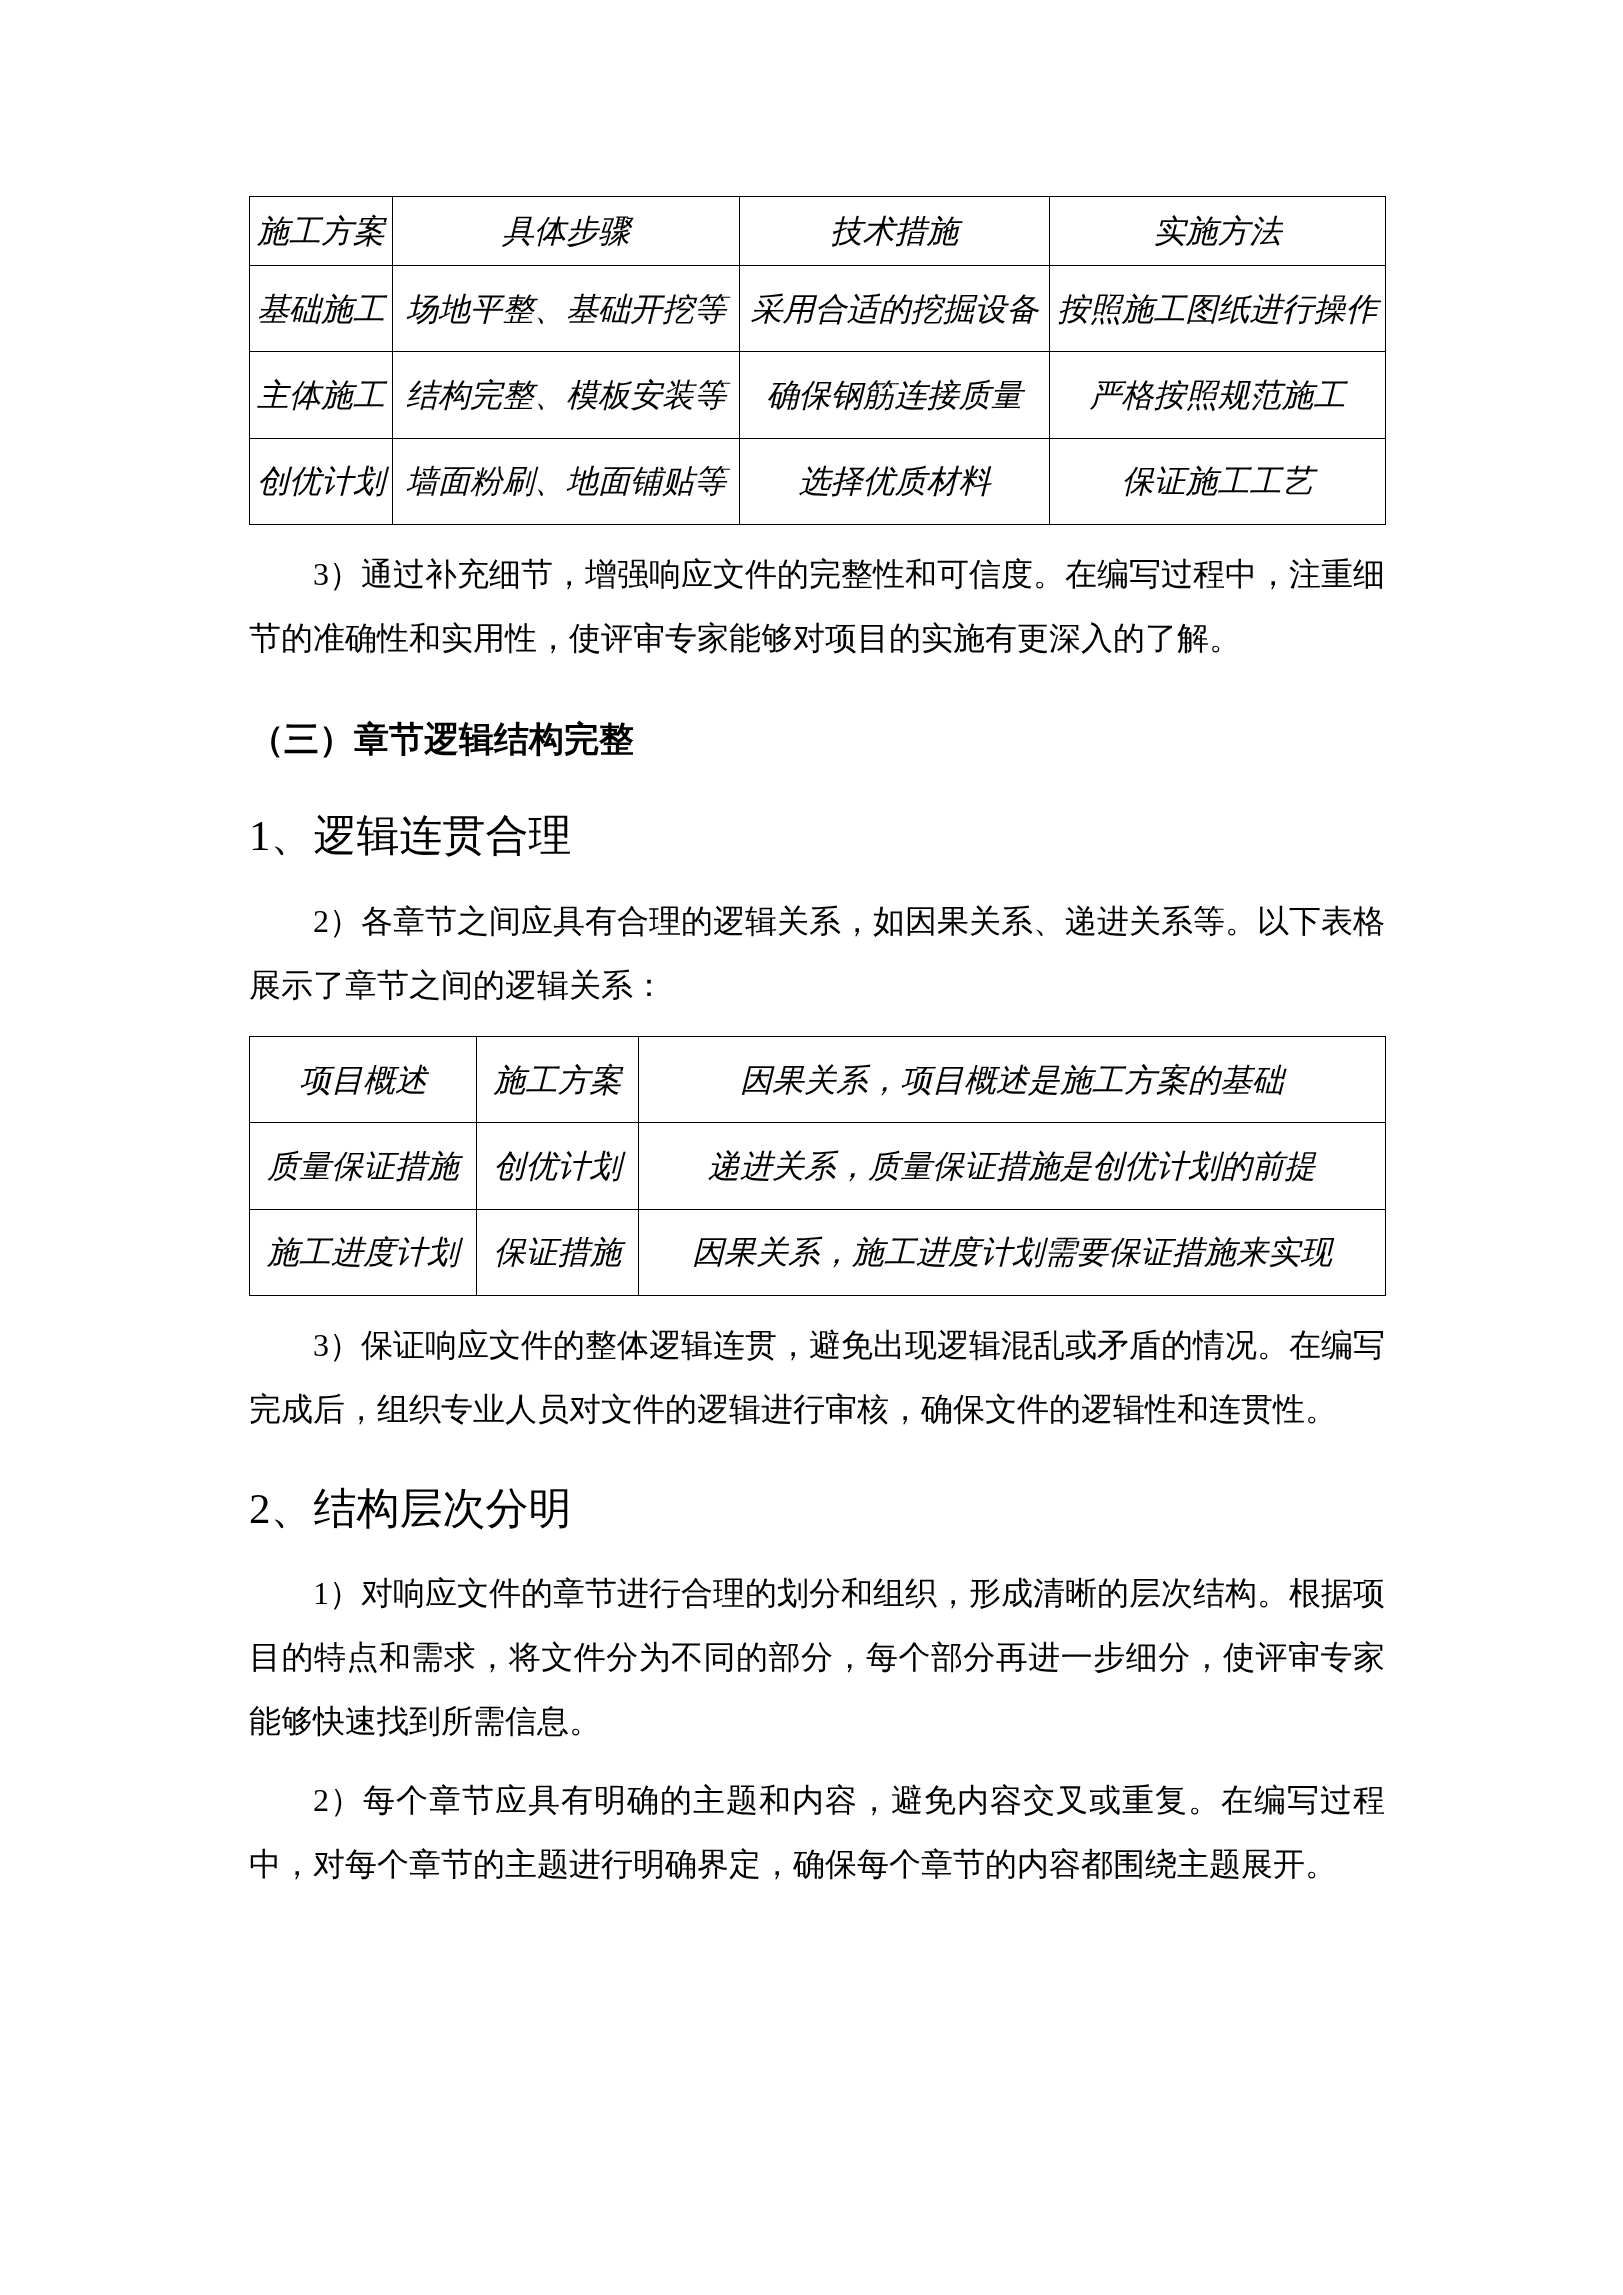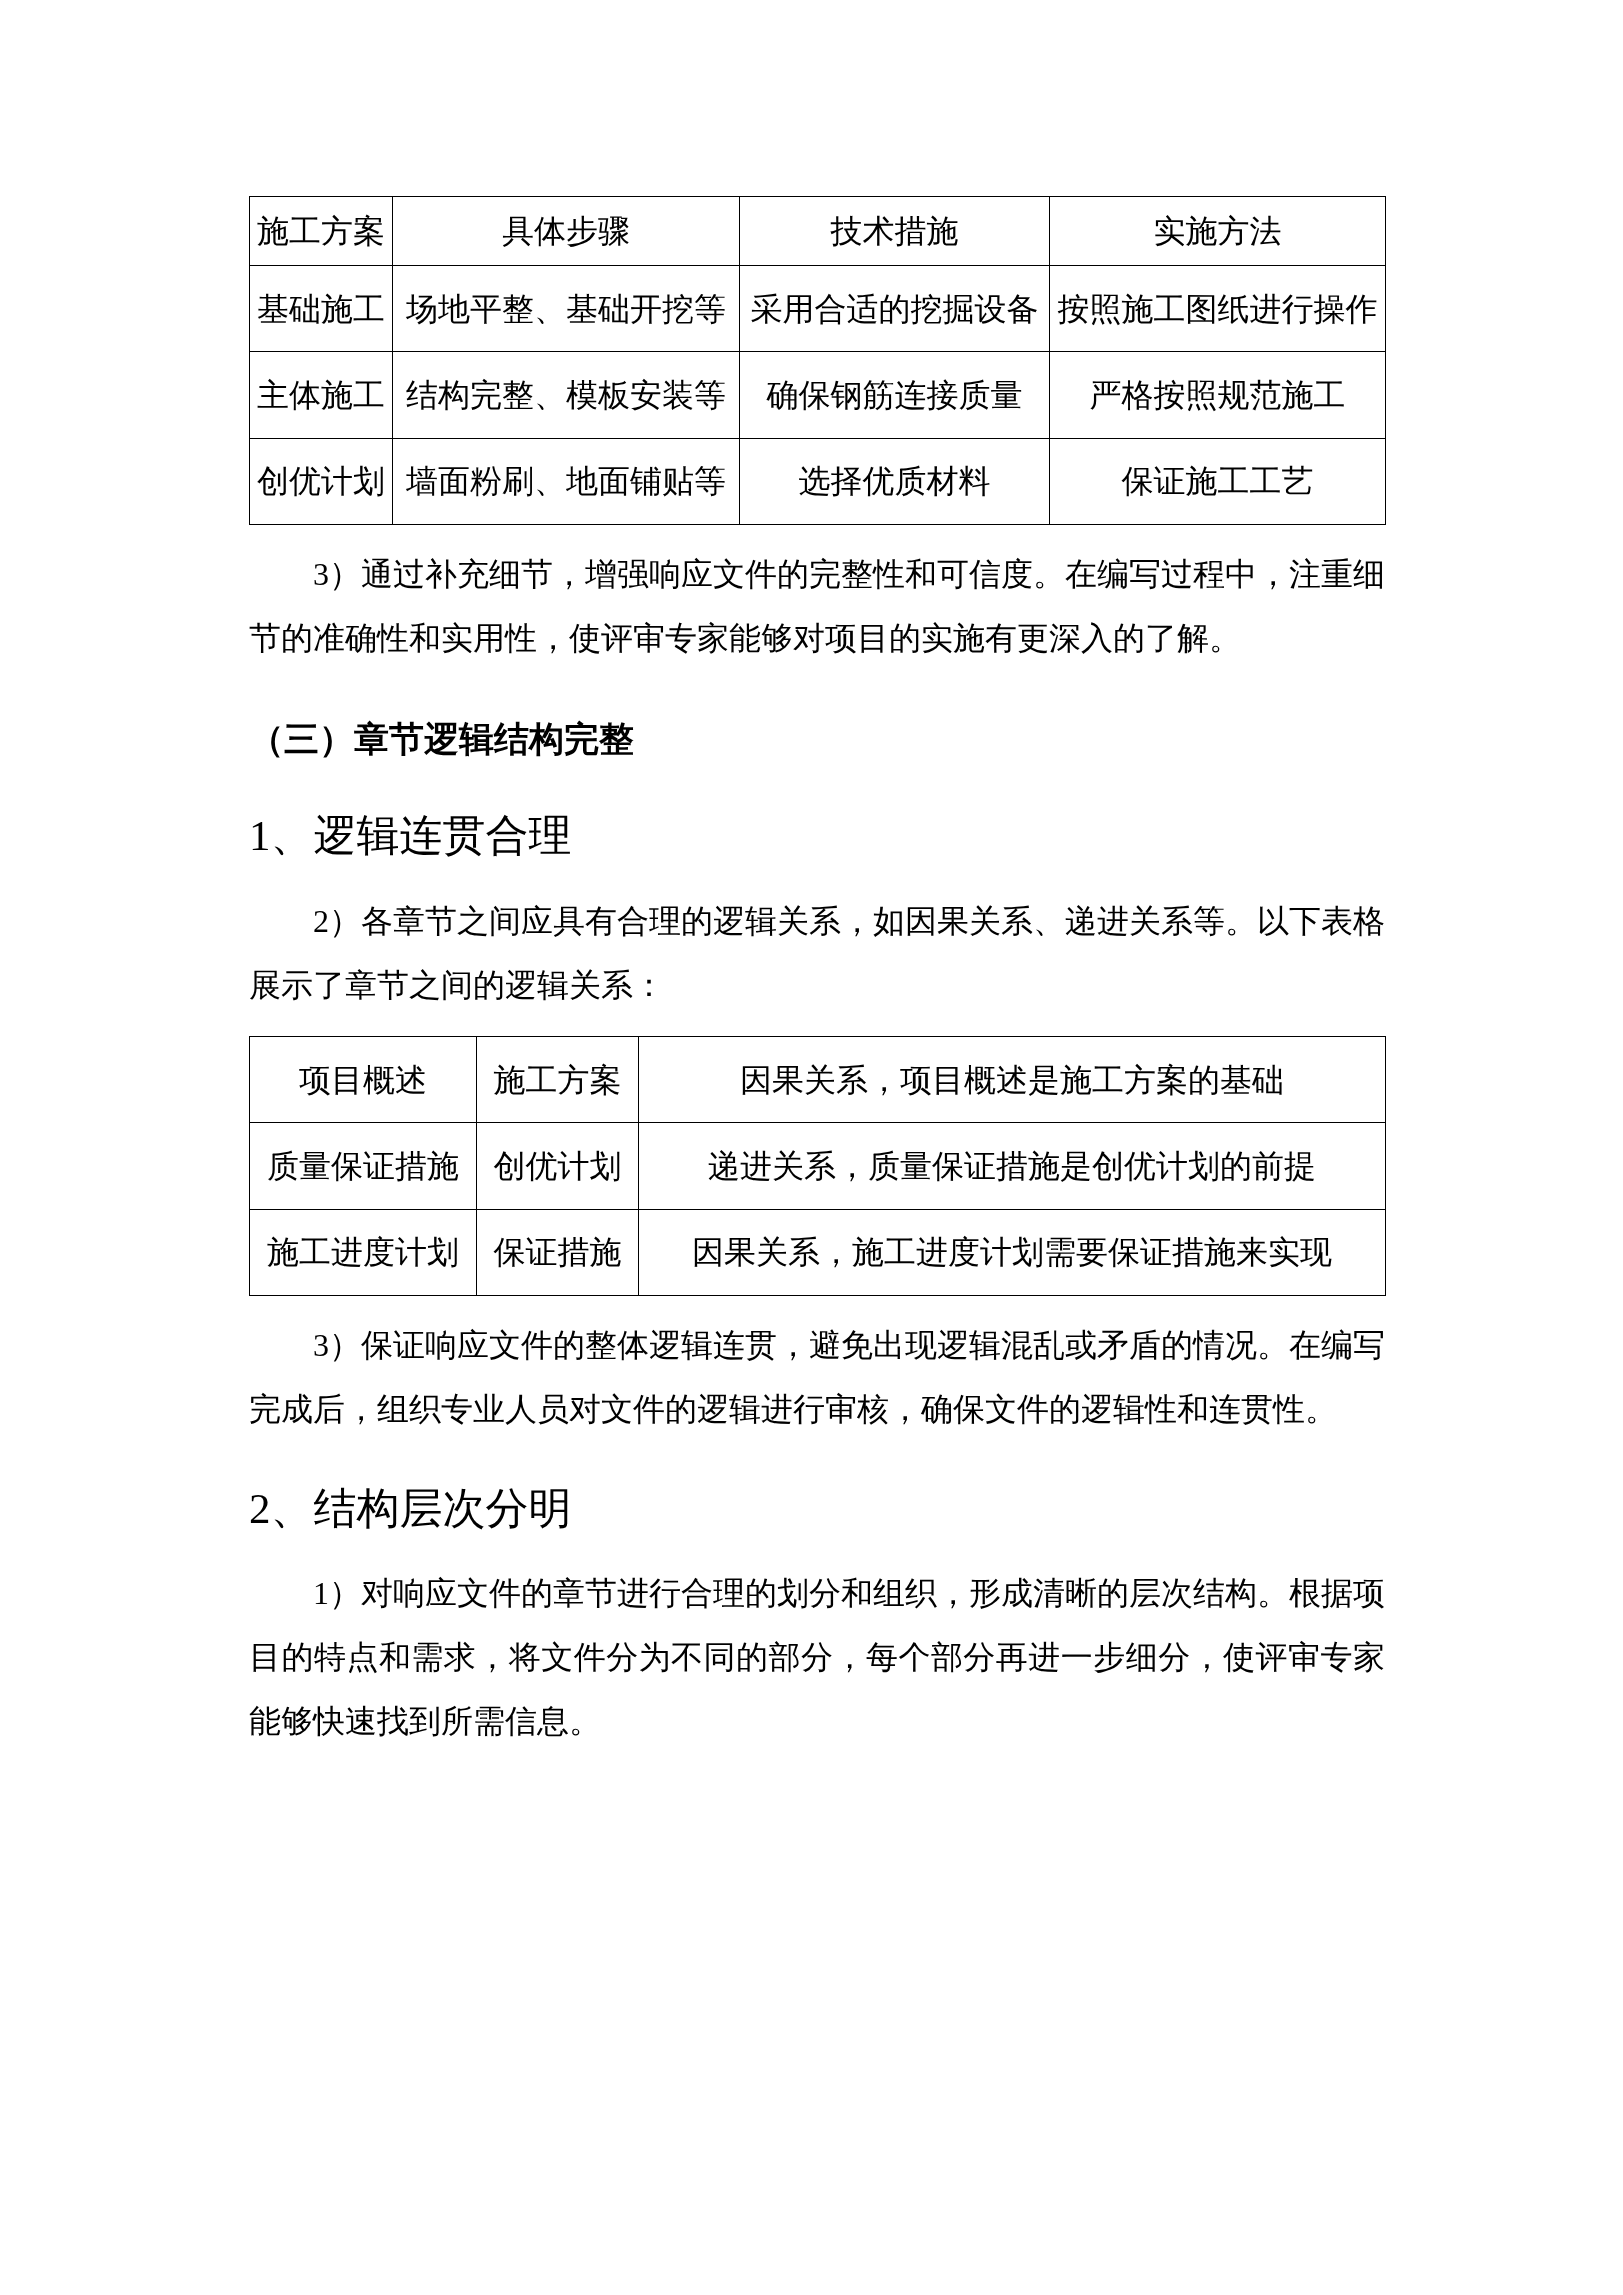--- a/index.html
+++ b/index.html
@@ -18,20 +18,21 @@
   .page {
     box-sizing: border-box;
     width: 1623px;
     height: 2295px;
     padding: 196px 238px 131px 249px;
   }
   .doc-table {
     width: 100%;
     border-collapse: collapse;
     table-layout: fixed;
+    font-style: italic;
   }
   .doc-table td, .doc-table th {
     border: 1.3px solid #000000;
     text-align: center;
     vertical-align: middle;
     font-weight: normal;
     padding: 2.6px 3.9px;
     font-size: 32px;
     line-height: 1.5;
     overflow: hidden;
@@ -142,15 +143,16 @@
       </tbody>
     </table>
   </div>
 
   <p class="body-para lead-in">3）保证响应文件的整体逻辑连贯，避免出现逻辑混乱或矛盾的情况。在编写完成后，组织专业人员对文件的逻辑进行审核，确保文件的逻辑性和连贯性。</p>
 
   <h3 class="sub-heading">2、结构层次分明</h3>
 
   <p class="body-para">1）对响应文件的章节进行合理的划分和组织，形成清晰的层次结构。根据项目的特点和需求，将文件分为不同的部分，每个部分再进一步细分，使评审专家能够快速找到所需信息。</p>
 
+  <p class="body-para">2）每个章节应具有明确的主题和内容，避免内容交叉或重复。在编写过程中，对每个章节的主题进行明确界定，确保每个章节的内容都围绕主题展开。</p>
 
 </div>
 
 
 </body></html>

